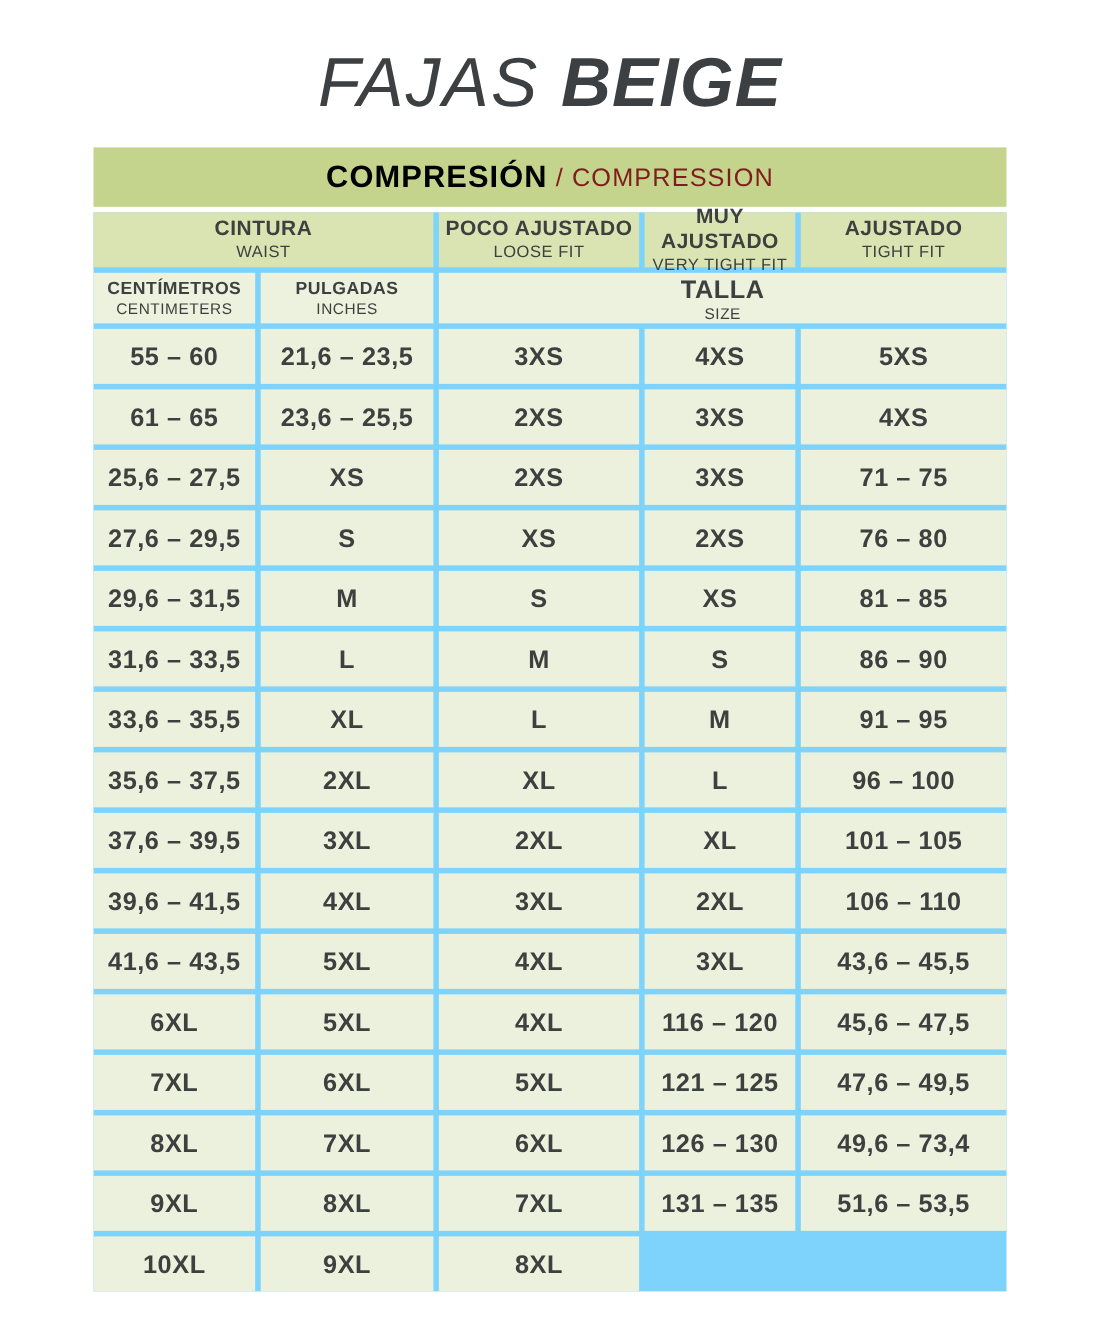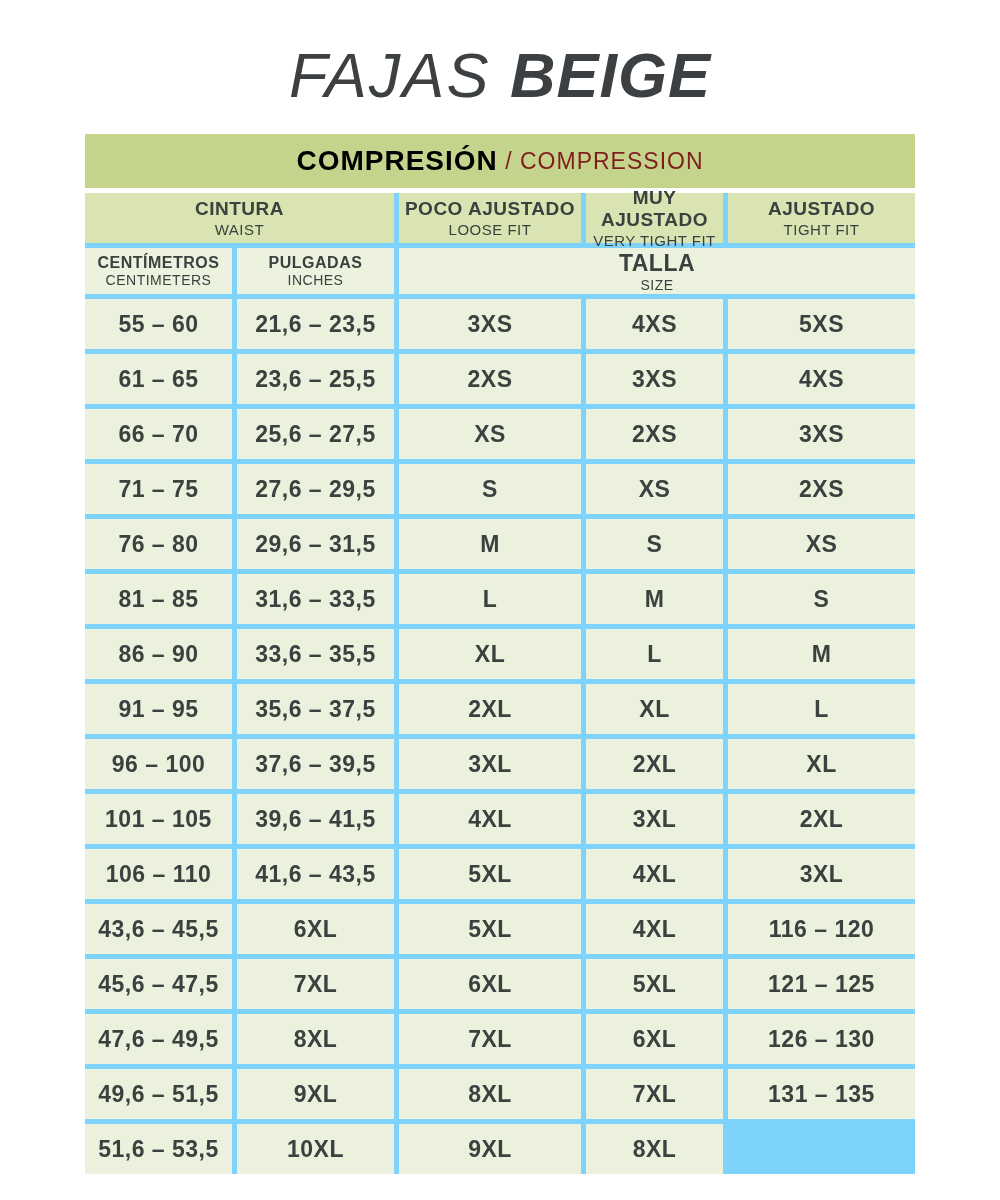--- a/index.html
+++ b/index.html
@@ -120,21 +120,20 @@
   <div class="cell data">55 – 60</div>
       <div class="cell data">21,6 – 23,5</div>
       <div class="cell data">3XS</div>
       <div class="cell data">4XS</div>
       <div class="cell data">5XS</div>
       <div class="cell data">61 – 65</div>
       <div class="cell data">23,6 – 25,5</div>
       <div class="cell data">2XS</div>
       <div class="cell data">3XS</div>
       <div class="cell data">4XS</div>
-      <div class="cell data">66 – 70</div>
       <div class="cell data">25,6 – 27,5</div>
       <div class="cell data">XS</div>
       <div class="cell data">2XS</div>
       <div class="cell data">3XS</div>
       <div class="cell data">71 – 75</div>
       <div class="cell data">27,6 – 29,5</div>
       <div class="cell data">S</div>
       <div class="cell data">XS</div>
       <div class="cell data">2XS</div>
       <div class="cell data">76 – 80</div>
@@ -180,21 +179,21 @@
       <div class="cell data">45,6 – 47,5</div>
       <div class="cell data">7XL</div>
       <div class="cell data">6XL</div>
       <div class="cell data">5XL</div>
       <div class="cell data">121 – 125</div>
       <div class="cell data">47,6 – 49,5</div>
       <div class="cell data">8XL</div>
       <div class="cell data">7XL</div>
       <div class="cell data">6XL</div>
       <div class="cell data">126 – 130</div>
-      <div class="cell data">49,6 – 51,5</div>
+      <div class="cell data">49,6 – 73,4</div>
       <div class="cell data">9XL</div>
       <div class="cell data">8XL</div>
       <div class="cell data">7XL</div>
       <div class="cell data">131 – 135</div>
       <div class="cell data">51,6 – 53,5</div>
       <div class="cell data">10XL</div>
       <div class="cell data">9XL</div>
       <div class="cell data">8XL</div>
     </div>
 </div>

